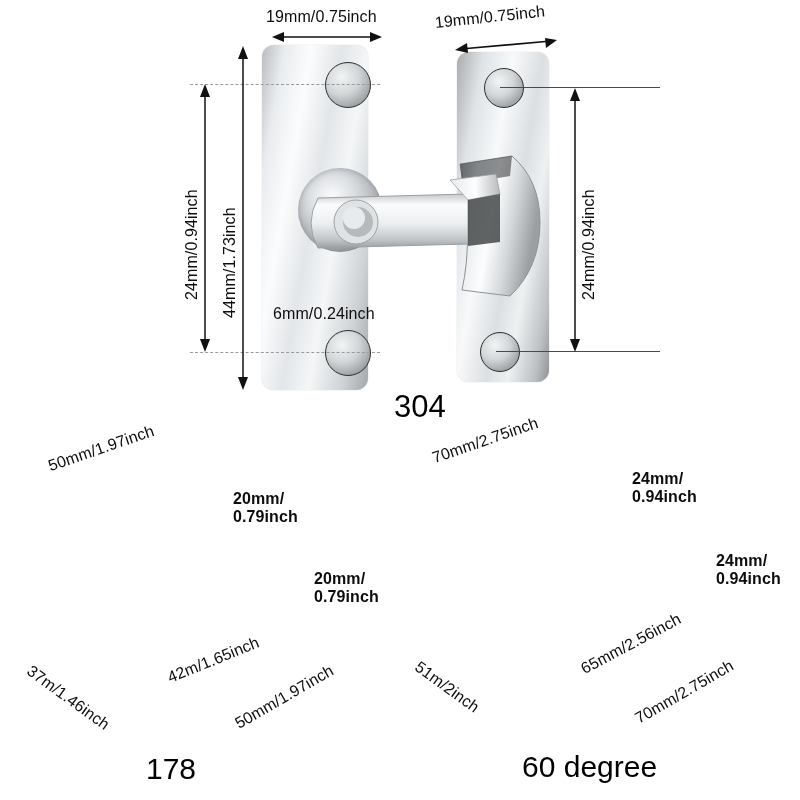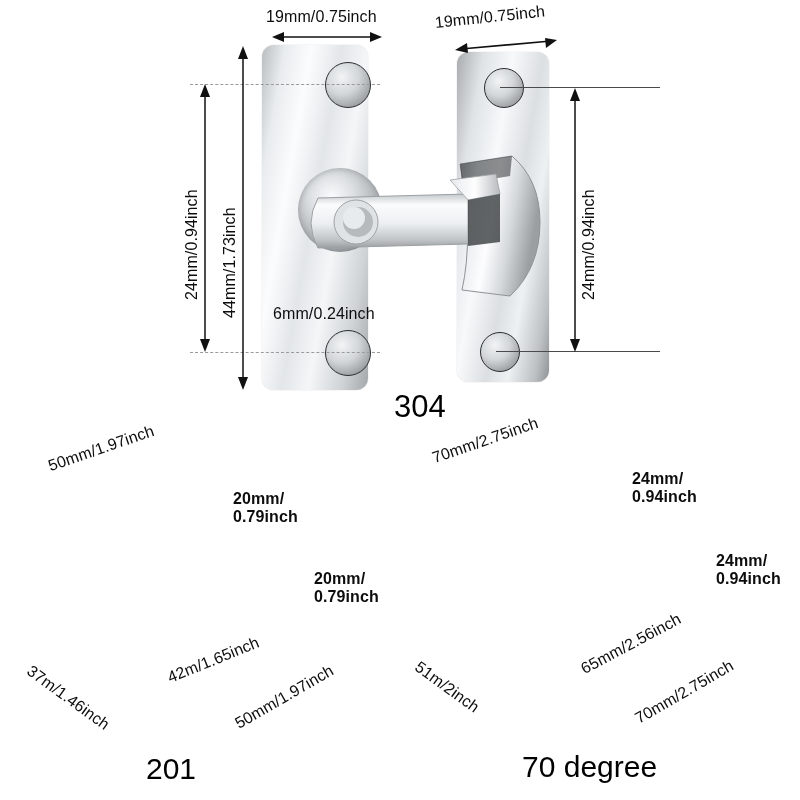--- a/index.html
+++ b/index.html
@@ -219,21 +219,21 @@
       <span>20mm/</span><br>
       <span>0.79inch</span>
     </div>
 
     <div class="dim abs" style="left:34px;top:232px;transform:rotate(36deg);transform-origin:left top;">37m/1.46inch</div>
 
     <div class="dim abs" style="left:165px;top:240px;transform:rotate(-22deg);transform-origin:left top;">42m/1.65inch</div>
 
     <div class="dim abs" style="left:232px;top:287px;transform:rotate(-30deg);transform-origin:left top;">50mm/1.97inch</div>
 
-    <div class="model abs" style="left:146px;top:322px;">201</div>
+    <div class="model abs" style="left:146px;top:322px;">178</div>
   </div>
 
   <div class="abs" style="left:400px;top:430px;width:400px;height:370px;">
 
     <svg class="abs" style="left:0;top:0;" width="400" height="370">
       <defs>
         <linearGradient id="g90a" x1="0" y1="0" x2="1" y2="1">
           <stop offset="0" stop-color="#b9bdc0"></stop>
           <stop offset=".25" stop-color="#f2f4f5"></stop>
           <stop offset=".55" stop-color="#dde0e3"></stop>
@@ -300,16 +300,16 @@
       <span>24mm/</span><br>
       <span>0.94inch</span>
     </div>
 
     <div class="dim abs" style="left:22px;top:228px;transform:rotate(36deg);transform-origin:left top;">51m/2inch</div>
 
     <div class="dim abs" style="left:178px;top:232px;transform:rotate(-28deg);transform-origin:left top;">65mm/2.56inch</div>
 
     <div class="dim abs" style="left:232px;top:282px;transform:rotate(-30deg);transform-origin:left top;">70mm/2.75inch</div>
 
-    <div class="model abs" style="left:122px;top:320px;">70 degree</div>
+    <div class="model abs" style="left:122px;top:320px;">60 degree</div>
   </div>
 
 </div>
 
 </body></html>

